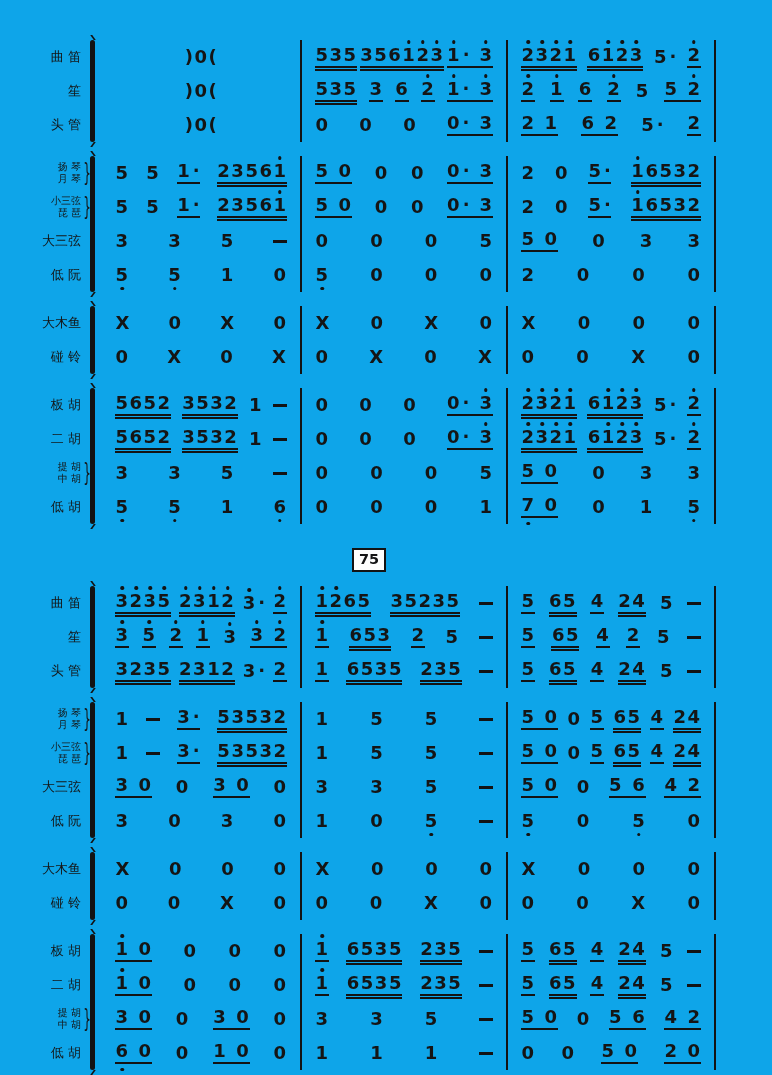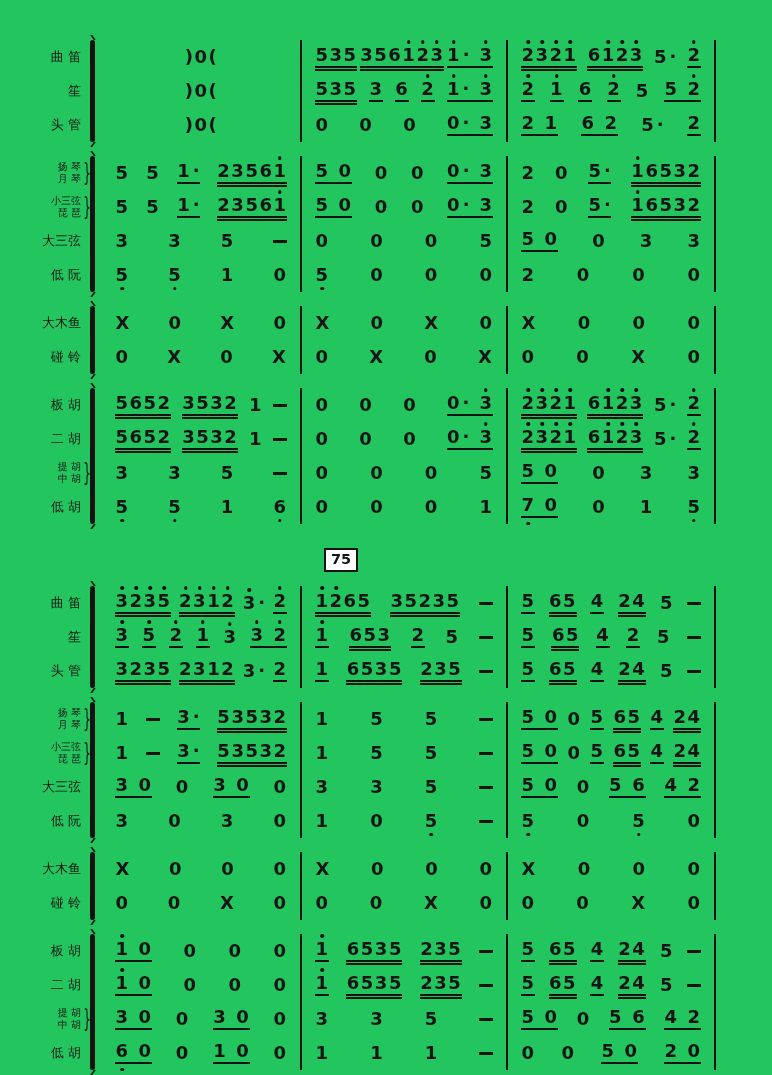--- a/index.html
+++ b/index.html
@@ -1,18 +1,18 @@
 <!DOCTYPE html>
 <html><head>
 <meta charset="utf-8">
 <style>
   html,body { margin:0; padding:0; background:#e8e8e8; }
   .page {
     position:relative; width:772px; height:1075px; margin:0 auto;
-    background:#22c55e; color:#151515; overflow:hidden;
+    background:#0ea5e9; color:#151515; overflow:hidden;
     font-family:"DejaVu Sans", sans-serif;
   }
   .score { position:absolute; top:40px; left:0; width:772px; }
   .system { position:relative; }
   .system + .system { margin-top:62px; }
   .group { position:relative; margin-bottom:14px; }
   .bracket {
     position:absolute; left:90px; top:0px; bottom:0px; width:5px;
     background:#131313; border-radius:3px;
   }
@@ -55,21 +55,21 @@
     position:absolute; left:50%; transform:translateX(-50%);
     width:3.5px; height:3.5px; border-radius:50%; background:#131313;
   }
   .da { top:-6px; }
   .db { bottom:-6px; }
   .u1 .db { bottom:-11px; }
   .gap { display:inline-block; width:9px; }
   .aug { display:inline-block; margin-left:2px; font-weight:700; }
   .dash { display:inline-block; width:14px; height:3px; background:#131313; }
   .rehearsal {
-    position:absolute; top:-38px; left:324px;
+    position:absolute; top:-38px; left:352px;
     border:2px solid #131313; padding:0px 5px 1px;
     font-size:14.5px; font-weight:700; line-height:1.3; background:#fefefd;
   }
 </style>
 </head>
 <body>
 
 <div class="page">
   <div class="score">
       <div class="system">

